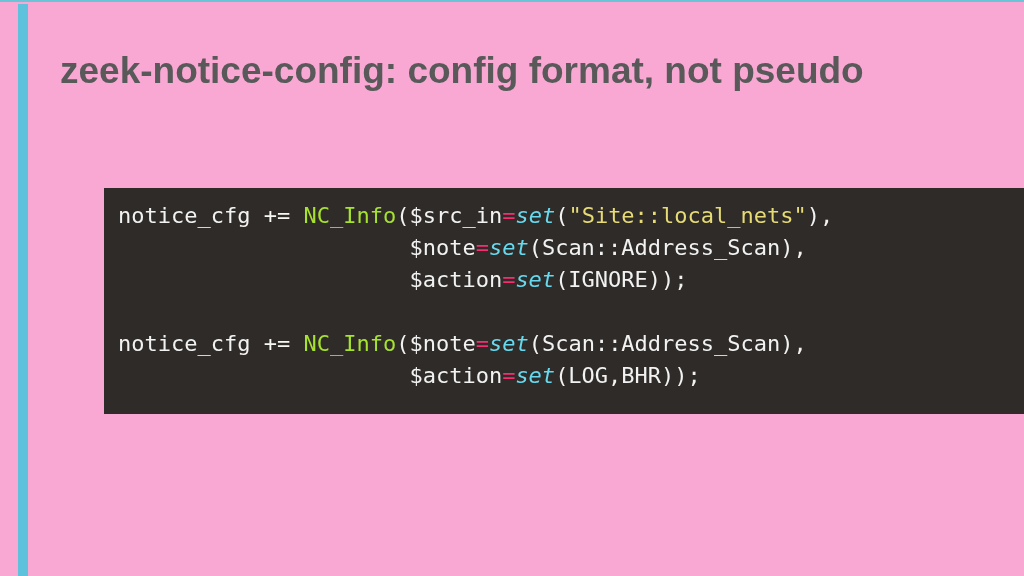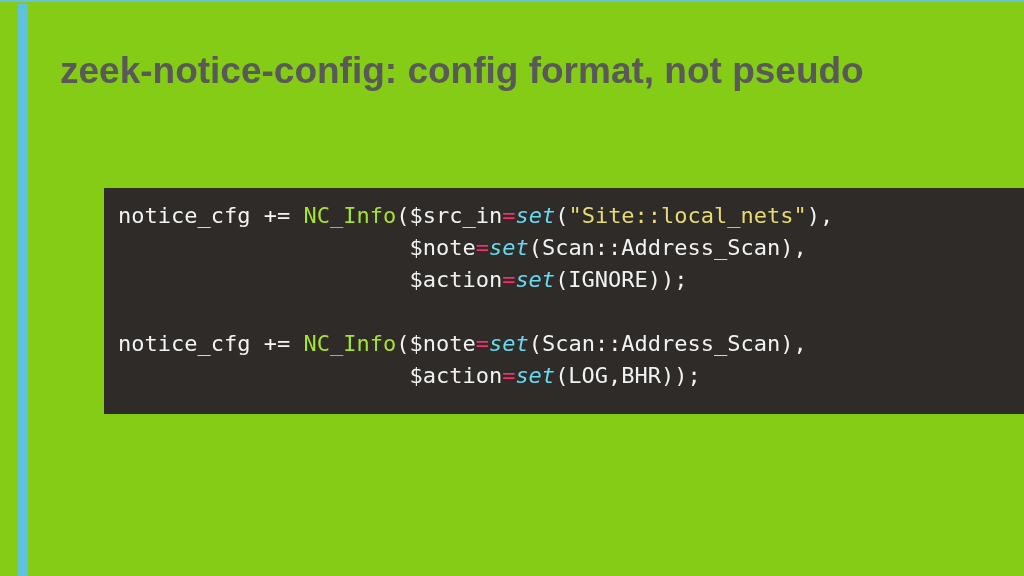--- a/index.html
+++ b/index.html
@@ -1,20 +1,20 @@
 <!DOCTYPE html>
 <html><head>
 <meta charset="utf-8">
 <style>
   * { margin: 0; padding: 0; box-sizing: border-box; }
   html, body { width: 1024px; height: 576px; overflow: hidden; font-family: "Segoe UI", Arial, sans-serif; }
   .slide {
     width: 1024px;
     height: 576px;
-    background: #84cc16;
+    background: #f9a8d4;
     position: relative;
     border-top: 2px solid #68c4d6;
   }
   .accent-bar {
     position: absolute;
     left: 18px;
     top: 2px;
     width: 10px;
     height: 572px;
     background: #5fc2dd;

